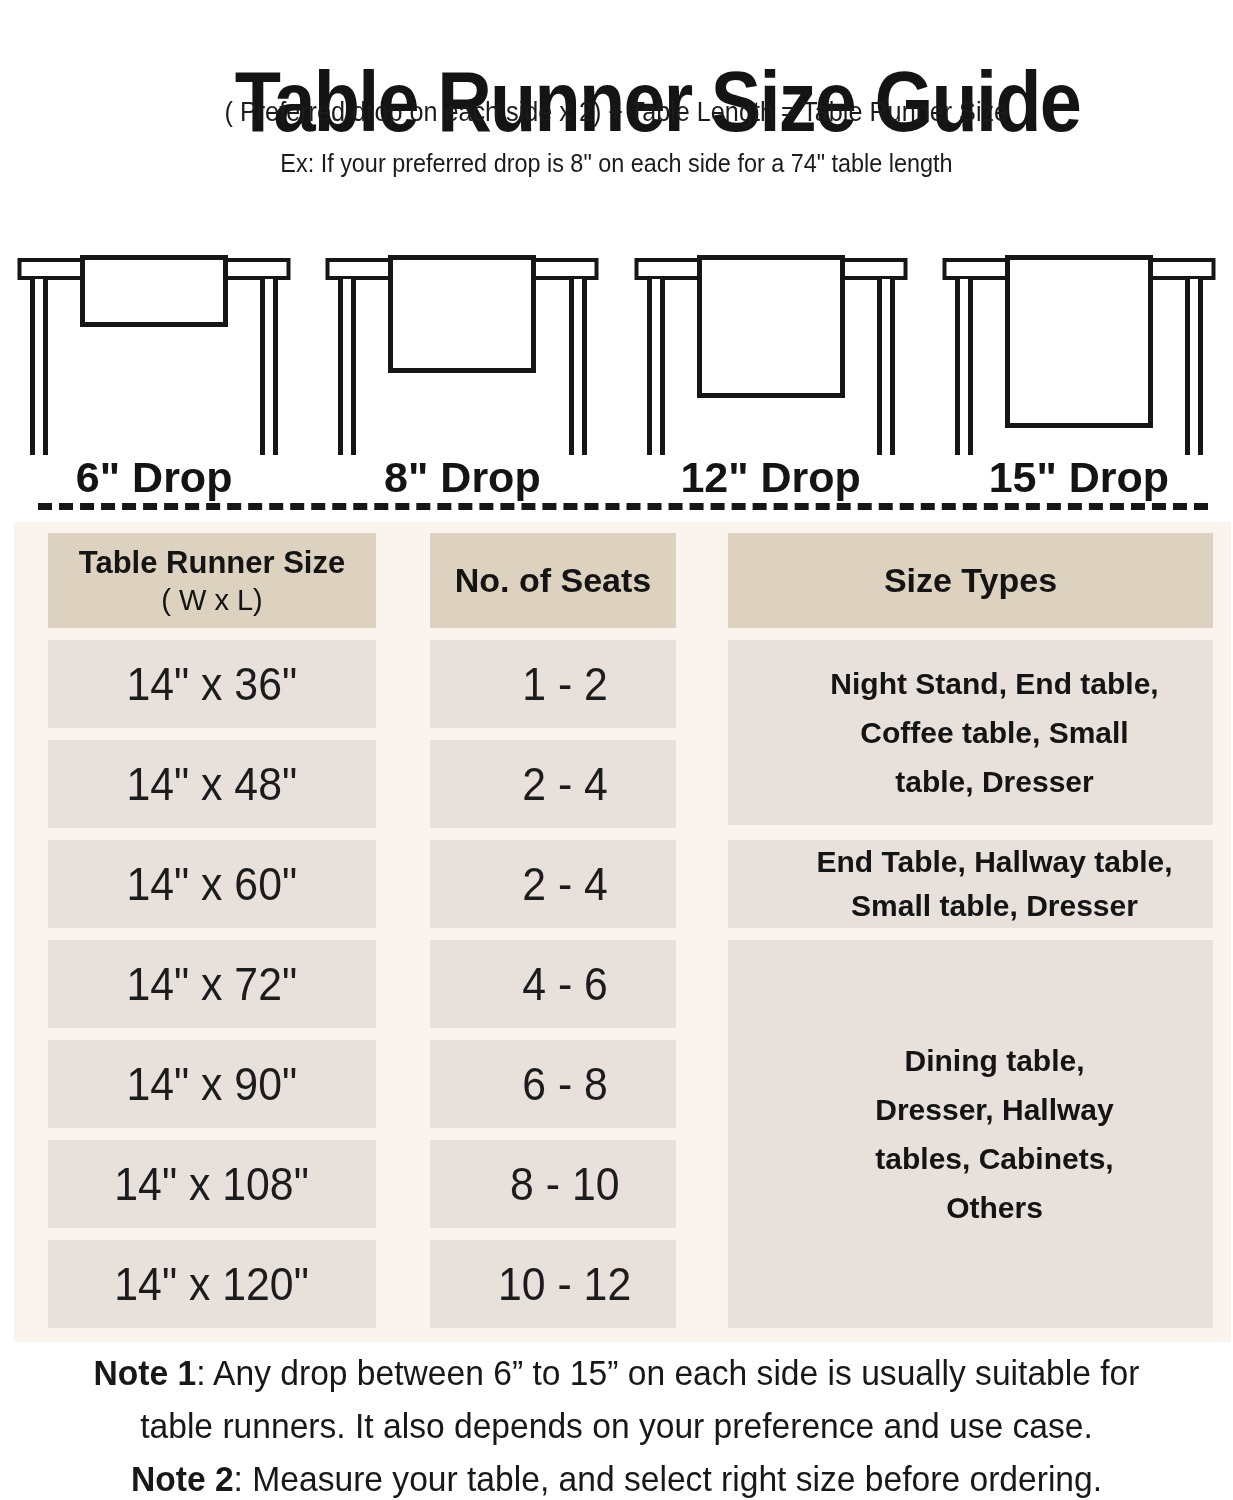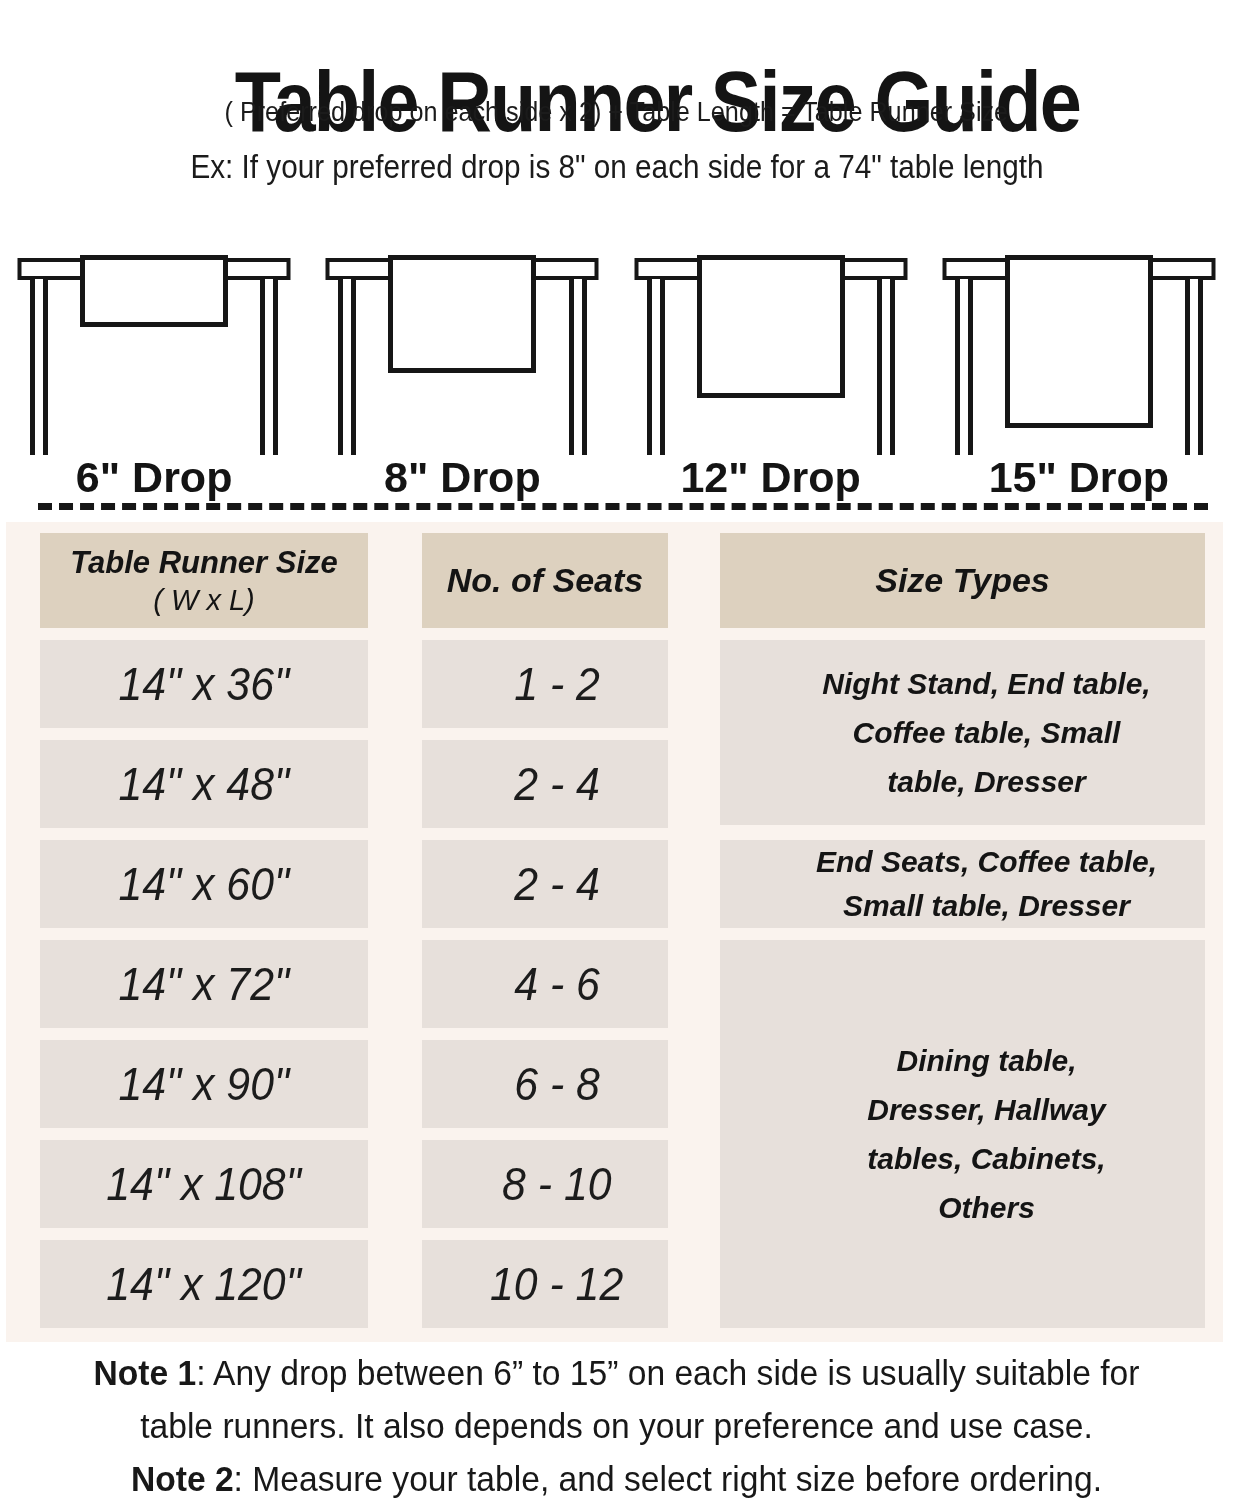--- a/index.html
+++ b/index.html
@@ -7,40 +7,40 @@
     position:relative;width:1233px;height:1500px;overflow:hidden;
     background:#ffffff;color:#141414;
     font-family:"Liberation Sans", sans-serif;
   }
   .ctext{position:absolute;left:0;width:100%;text-align:center;}
   .sqz{display:inline-block;transform:scaleX(0.90);transform-origin:center;white-space:nowrap;}
   .title{top:-6px;font-size:86px;font-weight:800;letter-spacing:-2px;margin-left:41px;}
   .title .sqz{transform:scaleX(0.88);}
   .sub{font-weight:400;color:#1b1b1b;}
   .s1{top:96px;font-size:28px;}
-  .s2{top:148px;font-size:33px;}
+  .s2{top:148px;font-size:26px;}
   .s3{top:200px;font-size:35px;}
 
   
   .diagrams{position:absolute;top:250px;left:0;width:100%;height:205px;display:flex;}
   .diagram{position:relative;flex:1;height:205px;}
   .tabletop{position:absolute;left:50%;transform:translateX(-50%);top:8px;width:273px;height:22px;
     background:#fff;border:4px solid #161616;box-sizing:border-box;}
   .leg{position:absolute;top:29px;bottom:0;width:18px;background:#fff;box-sizing:border-box;
     border-left:5px solid #161616;border-right:5px solid #161616;}
   .leg.l{left:30px;} .leg.r{right:30px;}
   .runner{position:absolute;left:50%;transform:translateX(-50%);top:5px;width:148px;
     background:#fff;border:5px solid #161616;box-sizing:border-box;}
   .runner.d6{height:72px;} .runner.d8{height:118px;} .runner.d12{height:143px;} .runner.d15{height:173px;}
   .drop-labels{position:absolute;top:453px;left:0;width:100%;display:flex;}
   .drop-label{flex:1;text-align:center;font-size:43px;font-weight:700;}
   .dashed{position:absolute;top:503px;left:38px;width:1170px;height:0;border-top:7px dashed #161616;}
 
   
-  .section{position:absolute;top:522px;left:6px;width:1217px;height:820px;background:#faf3ee;font-style:italic;}
+  .section{position:absolute;top:522px;left:14px;width:1217px;height:820px;background:#faf3ee;}
   .cell{position:absolute;box-sizing:border-box;display:flex;align-items:center;justify-content:center;text-align:center;}
   .cell.header{background:#ddd1bf;}
   .cell.data{background:#e7e0db;}
   .h1{left:34px;top:11px;width:328px;height:95px;}
   .h2{left:416px;top:11px;width:246px;height:95px;}
   .h3{left:714px;top:11px;width:485px;height:95px;}
   .hline1{font-size:31px;font-weight:700;line-height:38px;}
   .hline2{font-size:29px;font-weight:400;line-height:36px;}
   .hbig{font-size:34px;font-weight:700;}
   .c1{left:34px;width:328px;height:88px;}
@@ -163,21 +163,21 @@
     <div class="cell data c2 r6 val">
         <span class="sqz">10 - 12</span>
       </div>
 
     <div class="cell data types tA">
         <span>Night Stand, End table,
 Coffee table, Small
 table, Dresser</span>
       </div>
     <div class="cell data types tB">
-        <span>End Seats, Coffee table,
+        <span>End Table, Hallway table,
 Small table, Dresser</span>
       </div>
     <div class="cell data types tC">
         <span>Dining table,
 Dresser, Hallway
 tables, Cabinets,
 Others</span>
       </div>
 
   </div>

